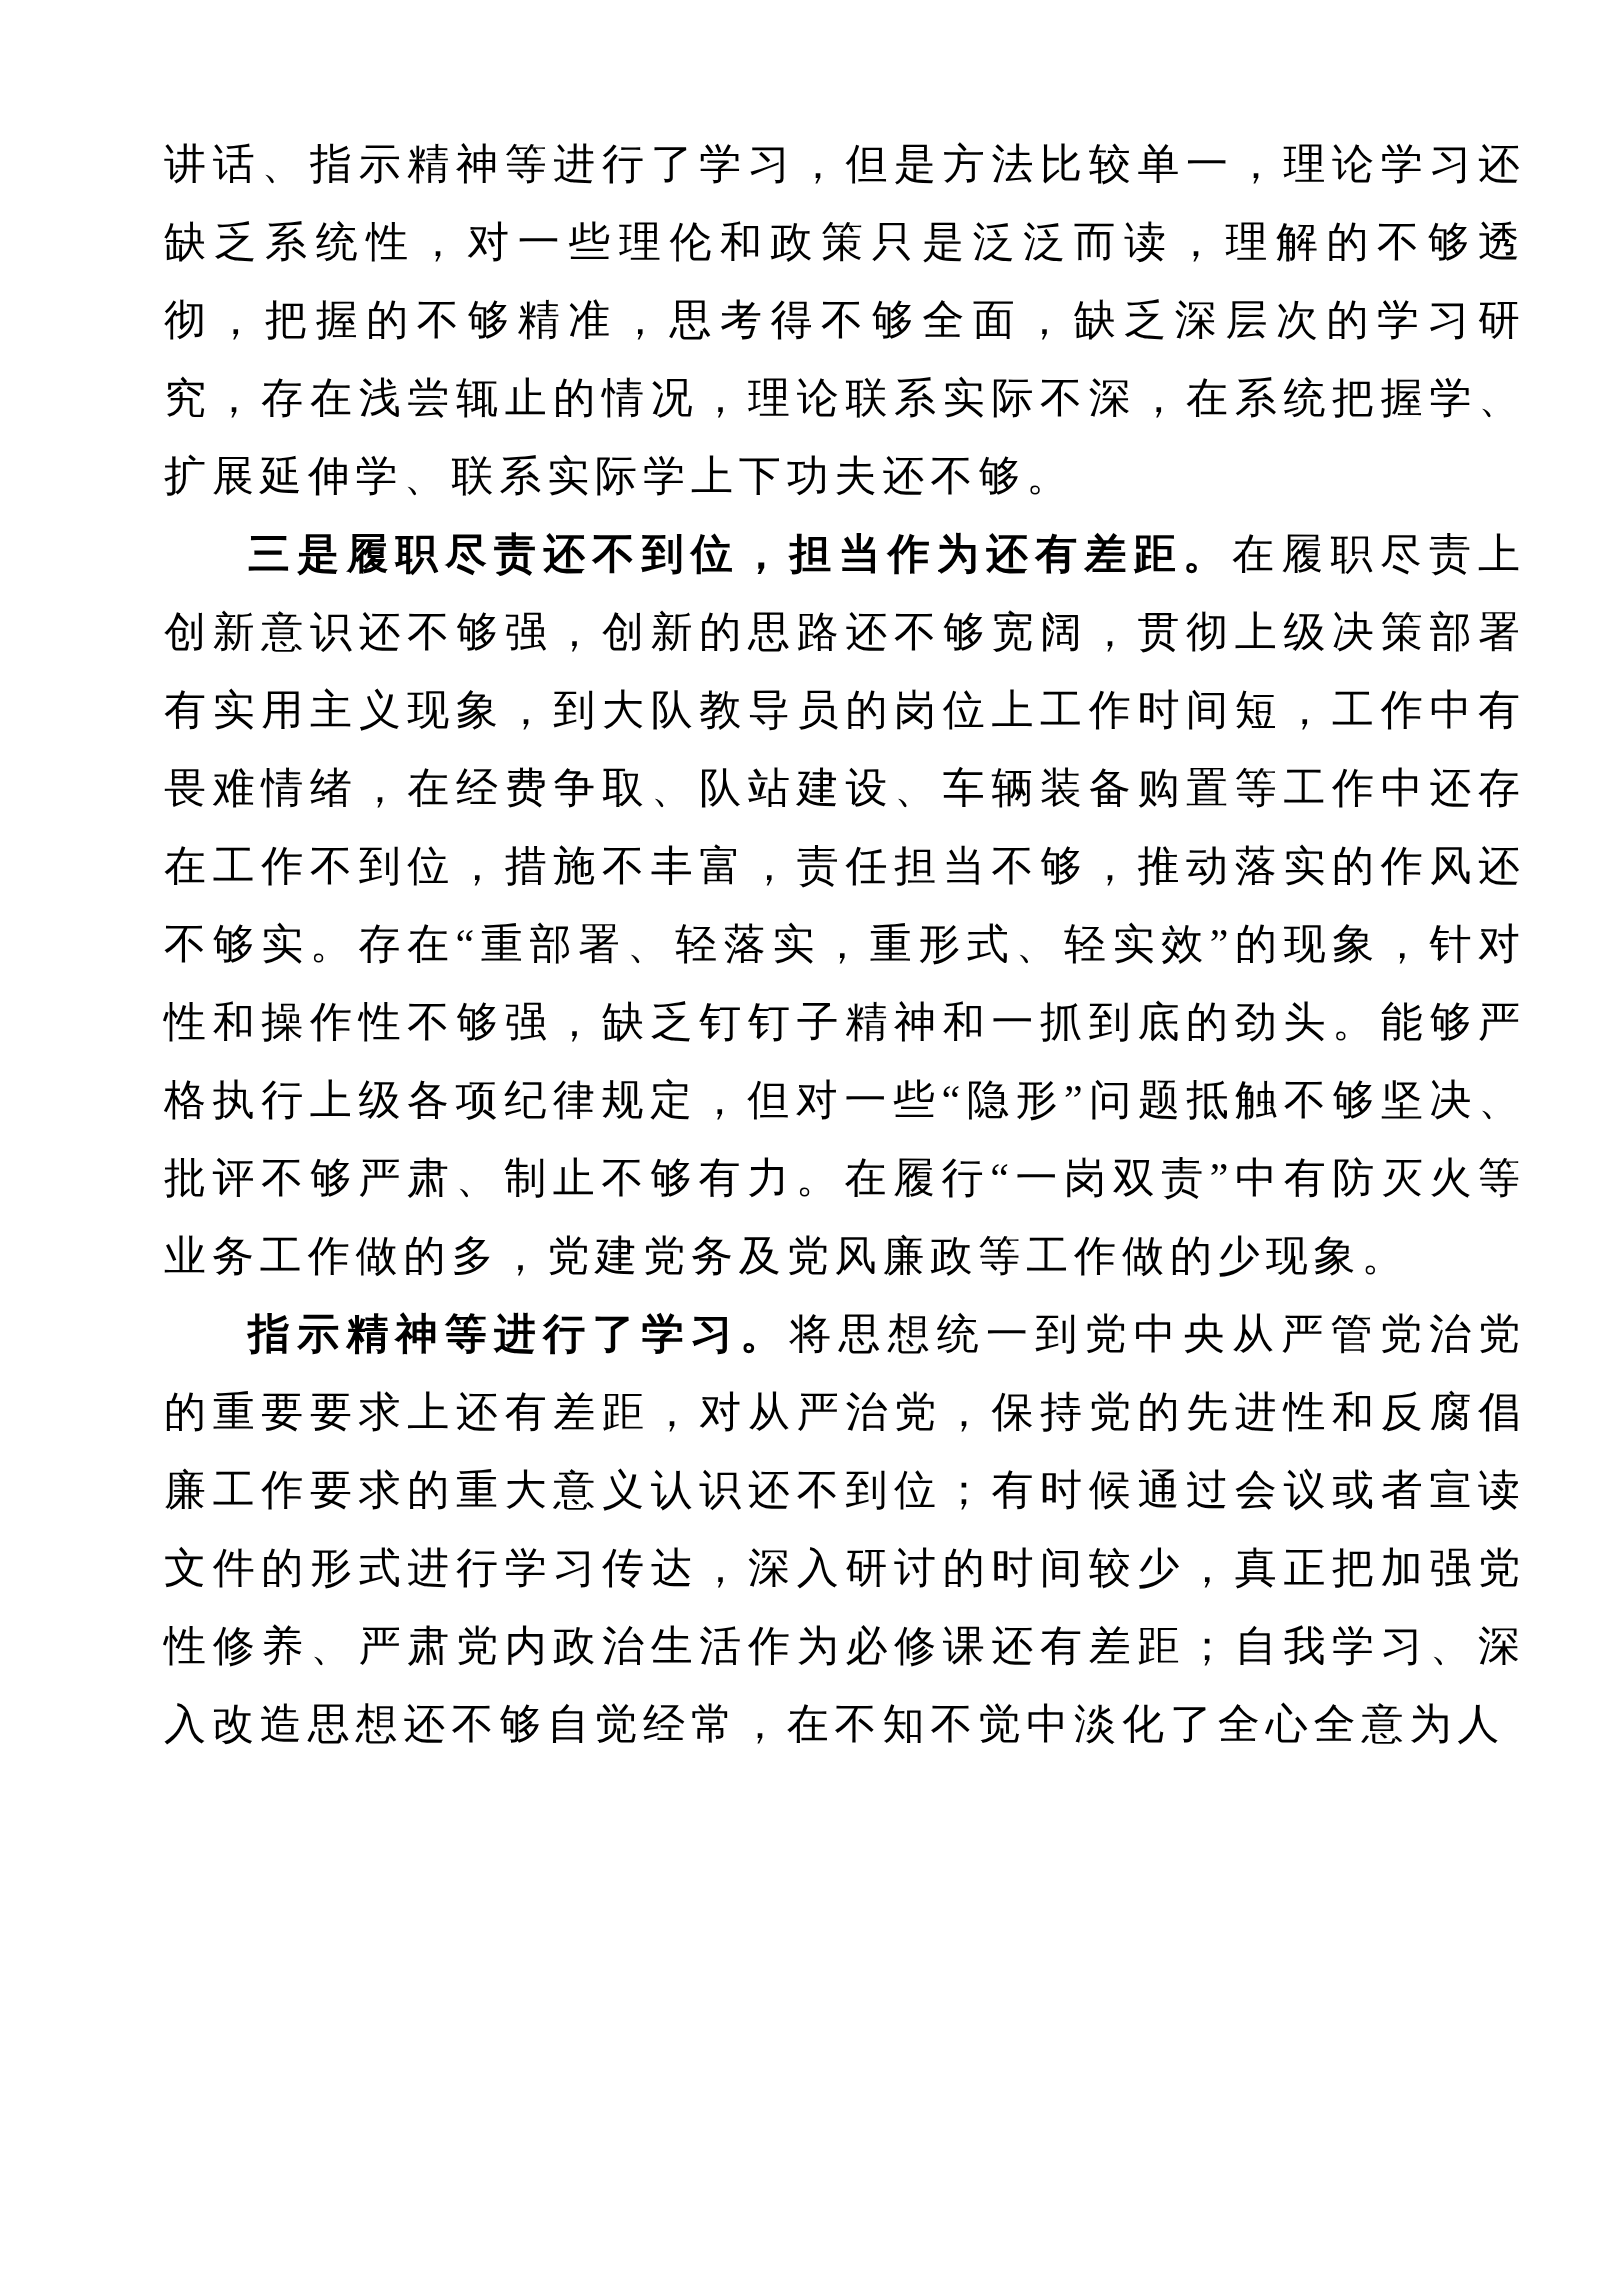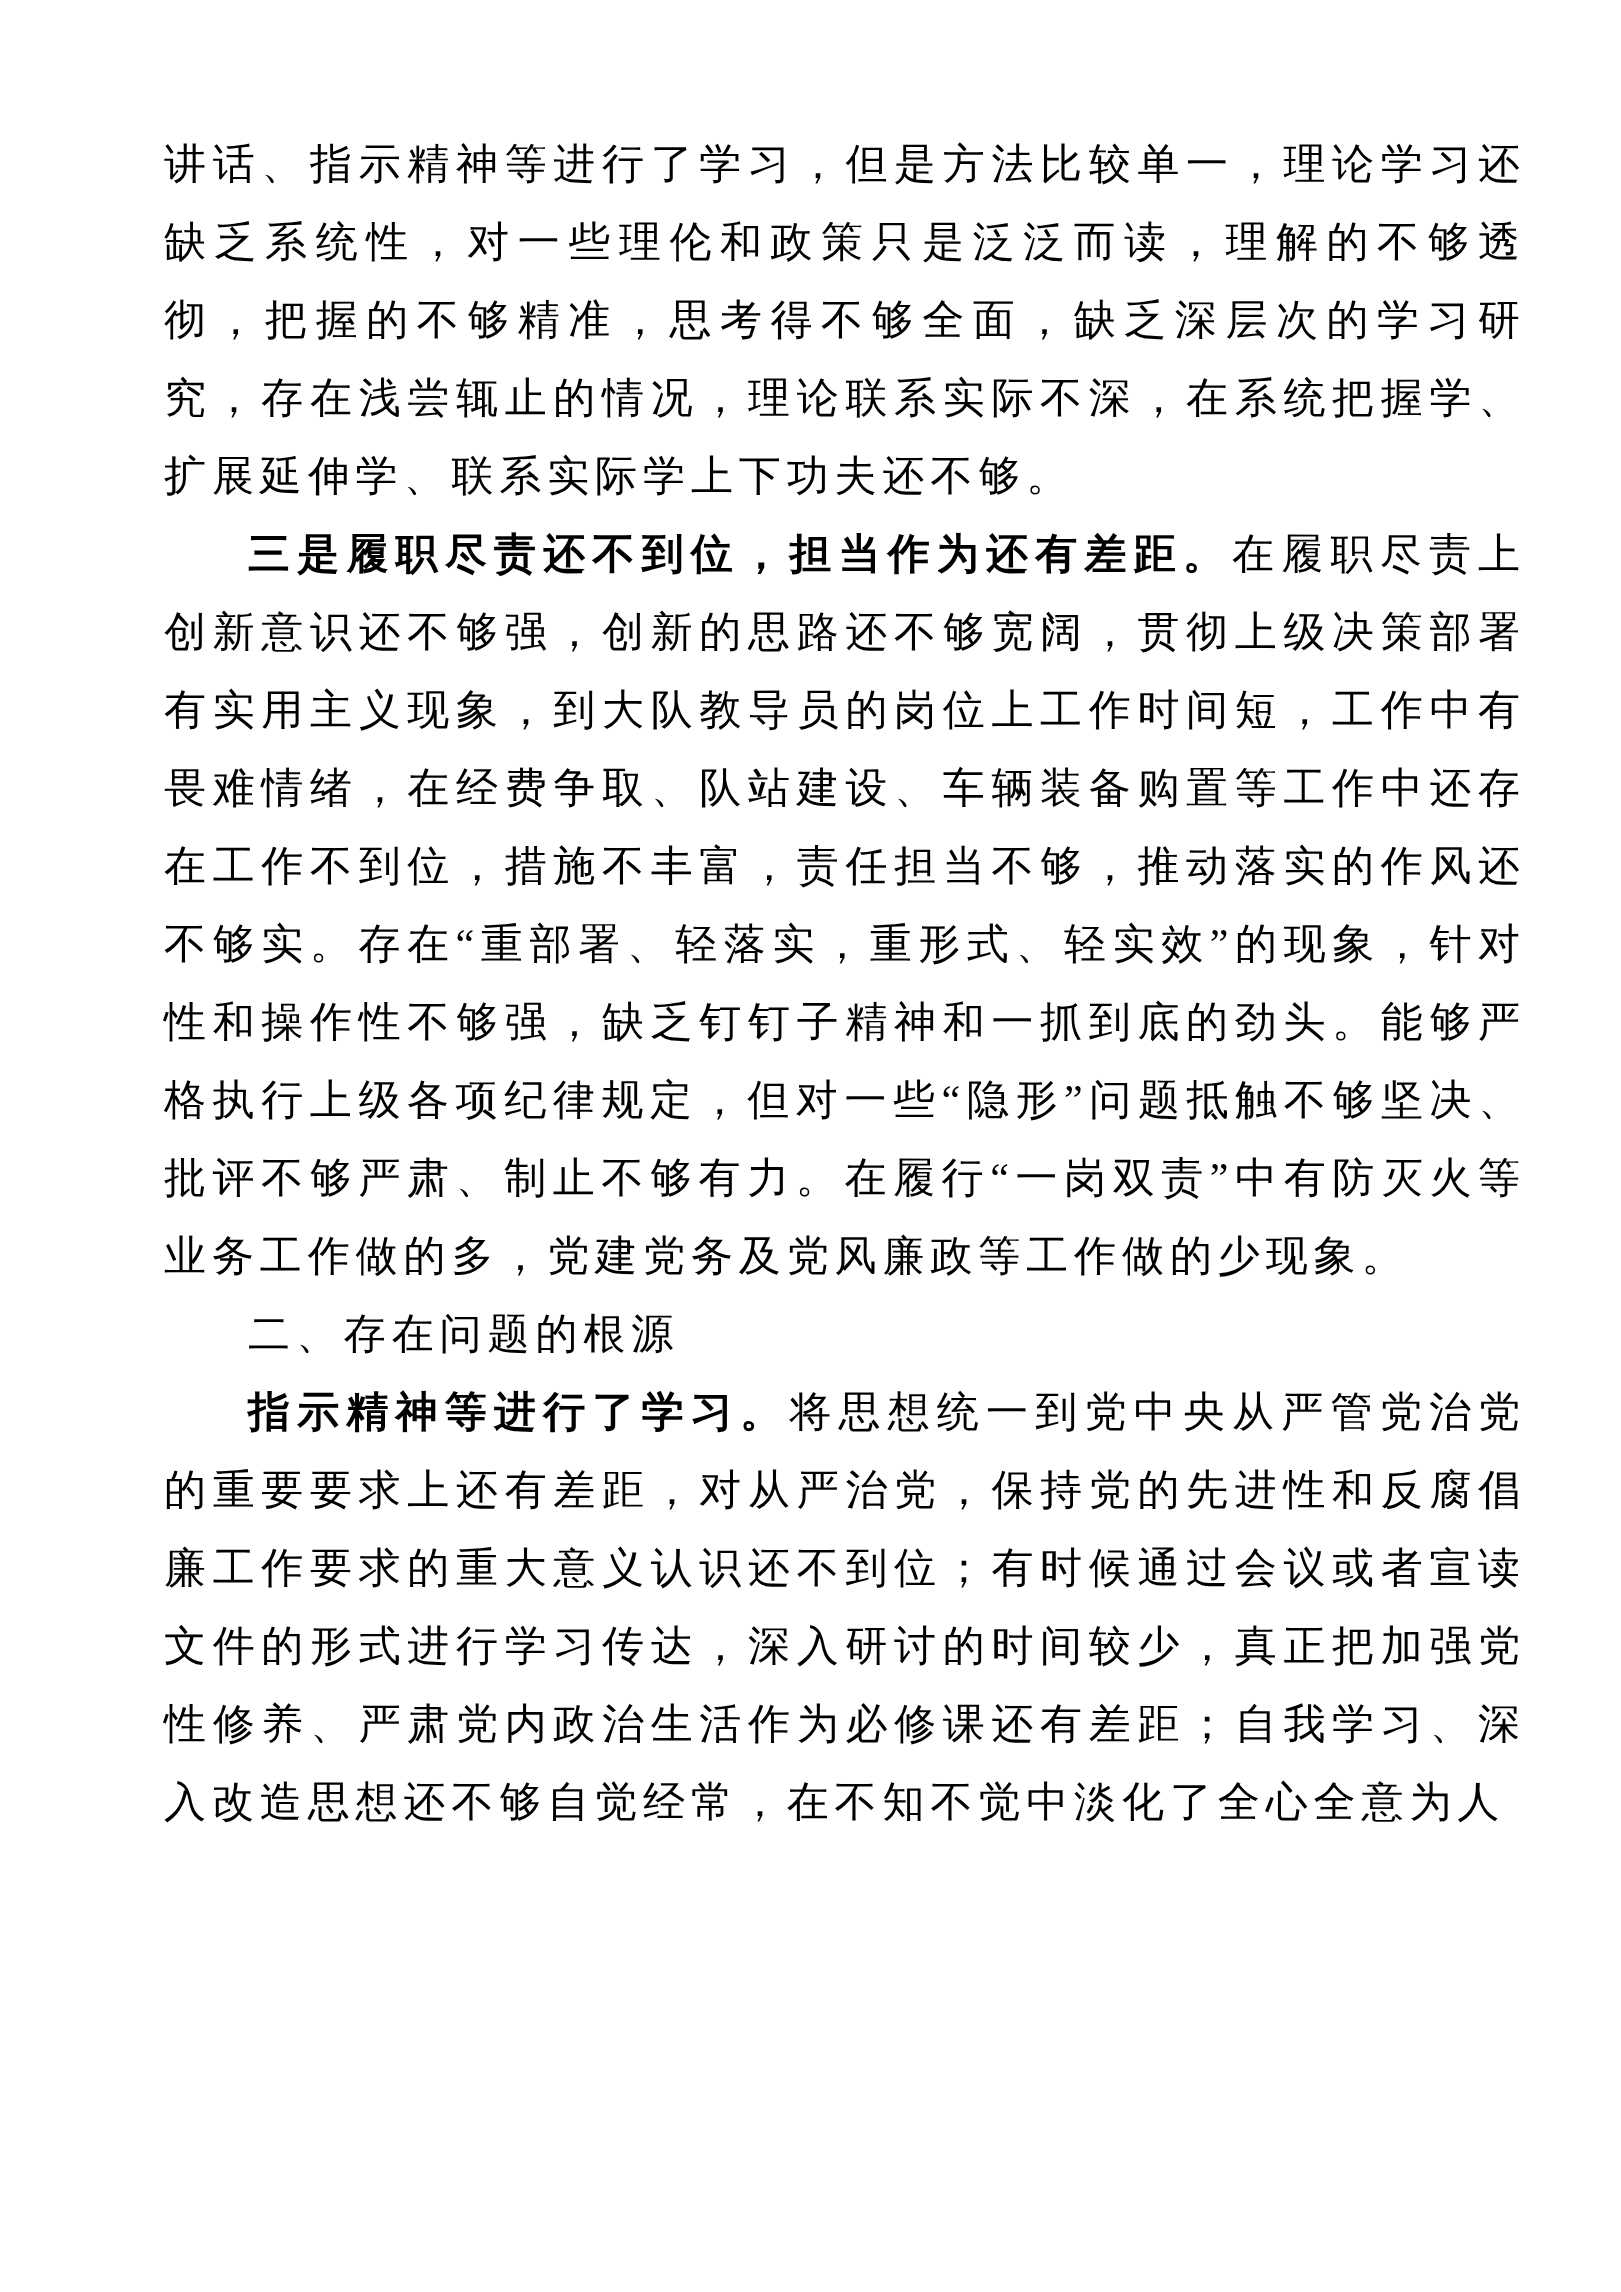--- a/index.html
+++ b/index.html
@@ -50,19 +50,18 @@
 </head>
 <body>
 
 <div class="page">
   <div class="content">
 
     <p class="para"><span class="lead"></span><span>讲话、指示精神等进行了学习，但是方法比较单一，理论学习还缺乏系统性，对一些理伦和政策只是泛泛而读，理解的不够透彻，把握的不够精准，思考得不够全面，缺乏深层次的学习研究，存在浅尝辄止的情况，理论联系实际不深，在系统把握学、扩展延伸学、联系实际学上下功夫还不够。</span></p>
 
     <p class="para indent"><span class="lead">三是履职尽责还不到位，担当作为还有差距。</span><span>在履职尽责上创新意识还不够强，创新的思路还不够宽阔，贯彻上级决策部署有实用主义现象，到大队教导员的岗位上工作时间短，工作中有畏难情绪，在经费争取、队站建设、车辆装备购置等工作中还存在工作不到位，措施不丰富，责任担当不够，推动落实的作风还不够实。存在“重部署、轻落实，重形式、轻实效”的现象，针对性和操作性不够强，缺乏钉钉子精神和一抓到底的劲头。能够严格执行上级各项纪律规定，但对一些“隐形”问题抵触不够坚决、批评不够严肃、制止不够有力。在履行“一岗双责”中有防灭火等业务工作做的多，党建党务及党风廉政等工作做的少现象。</span></p>
 
-    <p class="para indent"><span class="lead"></span><span>二、存在问题的根源</span></p>
 
     <p class="para indent"><span class="lead">指示精神等进行了学习。</span><span>将思想统一到党中央从严管党治党的重要要求上还有差距，对从严治党，保持党的先进性和反腐倡廉工作要求的重大意义认识还不到位；有时候通过会议或者宣读文件的形式进行学习传达，深入研讨的时间较少，真正把加强党性修养、严肃党内政治生活作为必修课还有差距；自我学习、深入改造思想还不够自觉经常，在不知不觉中淡化了全心全意为人</span></p>
 
   </div>
 </div>
 
 
 </body></html>

